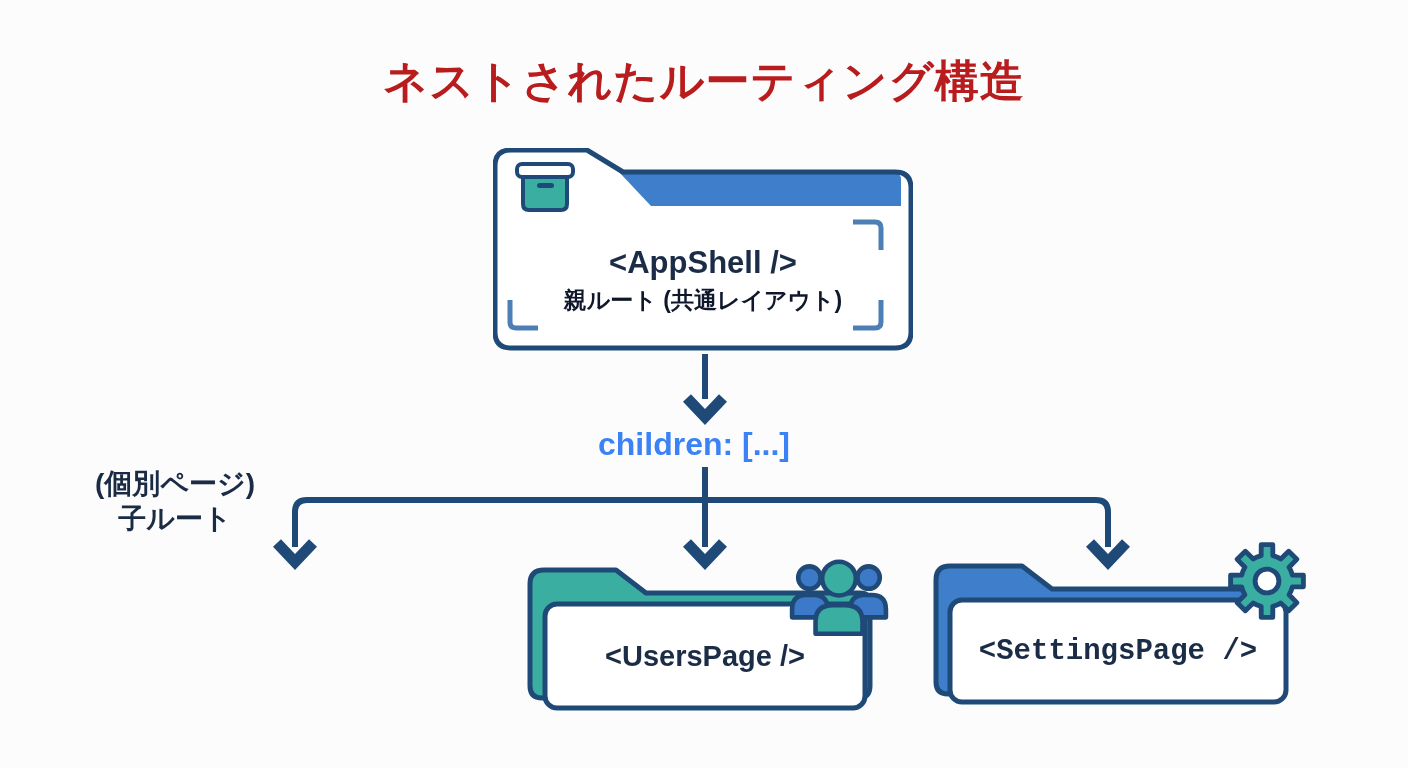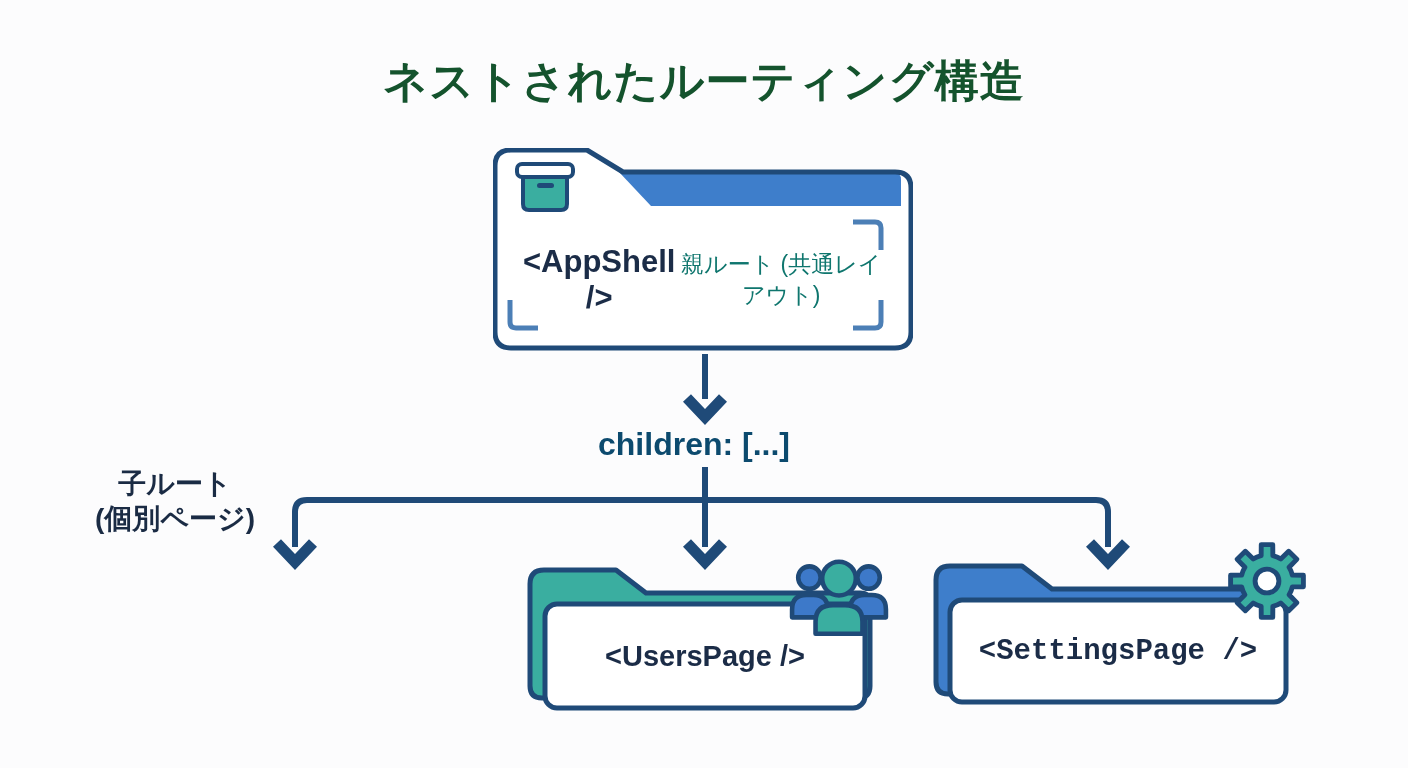--- a/index.html
+++ b/index.html
@@ -9,44 +9,44 @@
     font-family:"Liberation Sans", sans-serif;
     position:relative;
     overflow:hidden;
     color:#1b2c47;
   }
   .stage{position:absolute;inset:0;}
 
   .title{
     position:absolute;left:0;top:52px;width:1408px;
     text-align:center;font-size:44px;font-weight:bold;
-    letter-spacing:1px;color:#14532d;
+    letter-spacing:1px;color:#b91c1c;
   }
 
   
   .connectors{position:absolute;left:0;top:0;width:1408px;height:768px;pointer-events:none;}
   .conn-line{stroke:#1f4a78;stroke-width:6;fill:none;}
   .conn-head{stroke:#1f4a78;stroke-width:11;fill:none;stroke-linejoin:miter;}
 
   
   .appshell{position:absolute;left:493px;top:148px;width:420px;height:204px;}
   .appshell svg{position:absolute;left:0;top:0;}
   .appshell-text{
     position:absolute;left:30px;right:30px;top:84px;height:96px;
-    display:flex;align-items:center;justify-content:center;gap:4px;
-    text-align:center;
+    display:flex;flex-direction:column;align-items:center;justify-content:center;gap:4px;
+    text-align:right;
   }
   .appshell-text .comp{font-size:31px;font-weight:bold;color:#1b2c47;}
-  .appshell-text .sub{font-size:23px;font-weight:normal;color:#0f766e;}
+  .appshell-text .sub{font-size:23px;font-weight:bold;color:#0f172a;}
 
   
   .slot-line{
     position:absolute;left:598px;top:426px;
     display:flex;align-items:baseline;gap:20px;
-    font-size:32px;font-weight:bold;color:#0c4a6e;white-space:nowrap;
+    font-size:32px;font-weight:bold;color:#3b82f6;white-space:nowrap;
   }
 
   
   .child-label{
     position:absolute;left:70px;top:466px;width:210px;
     text-align:center;font-size:28px;font-weight:bold;line-height:1.25;color:#1a2b44;
   }
 
   
   .folder{position:absolute;height:152px;}
@@ -115,22 +115,22 @@
       <div class="comp">&lt;AppShell /&gt;</div>
       <div class="sub">親ルート (共通レイアウト)</div>
     </div>
   </div>
 
   <div class="slot-line">
     <span>children: [...]</span>
   </div>
 
   <div class="child-label">
+    <div>(個別ページ)</div>
     <div>子ルート</div>
-    <div>(個別ページ)</div>
   </div>
 
 
   <div class="folder f-users">
     <svg class="shape" width="375" height="152" viewBox="0 0 375 152">
       <path d="M 10 24 Q 10 10 24 10 H 96 L 126 33 H 340 Q 350 33 350 43 V 126 Q 350 138 338 138 H 22 Q 10 138 10 126 Z" stroke="#1f4a78" stroke-width="5" stroke-linejoin="round" fill="#3aaea0"></path>
       <rect x="25" y="44" width="320" height="104" rx="12" fill="#ffffff" stroke="#1f4a78" stroke-width="5"></rect>
     </svg>
     <svg class="icon-users" width="102" height="94" viewBox="0 0 100 92">
       <circle cx="21" cy="25" r="11" fill="#3d79c9" stroke="#1f4a78" stroke-width="4.5"></circle>

